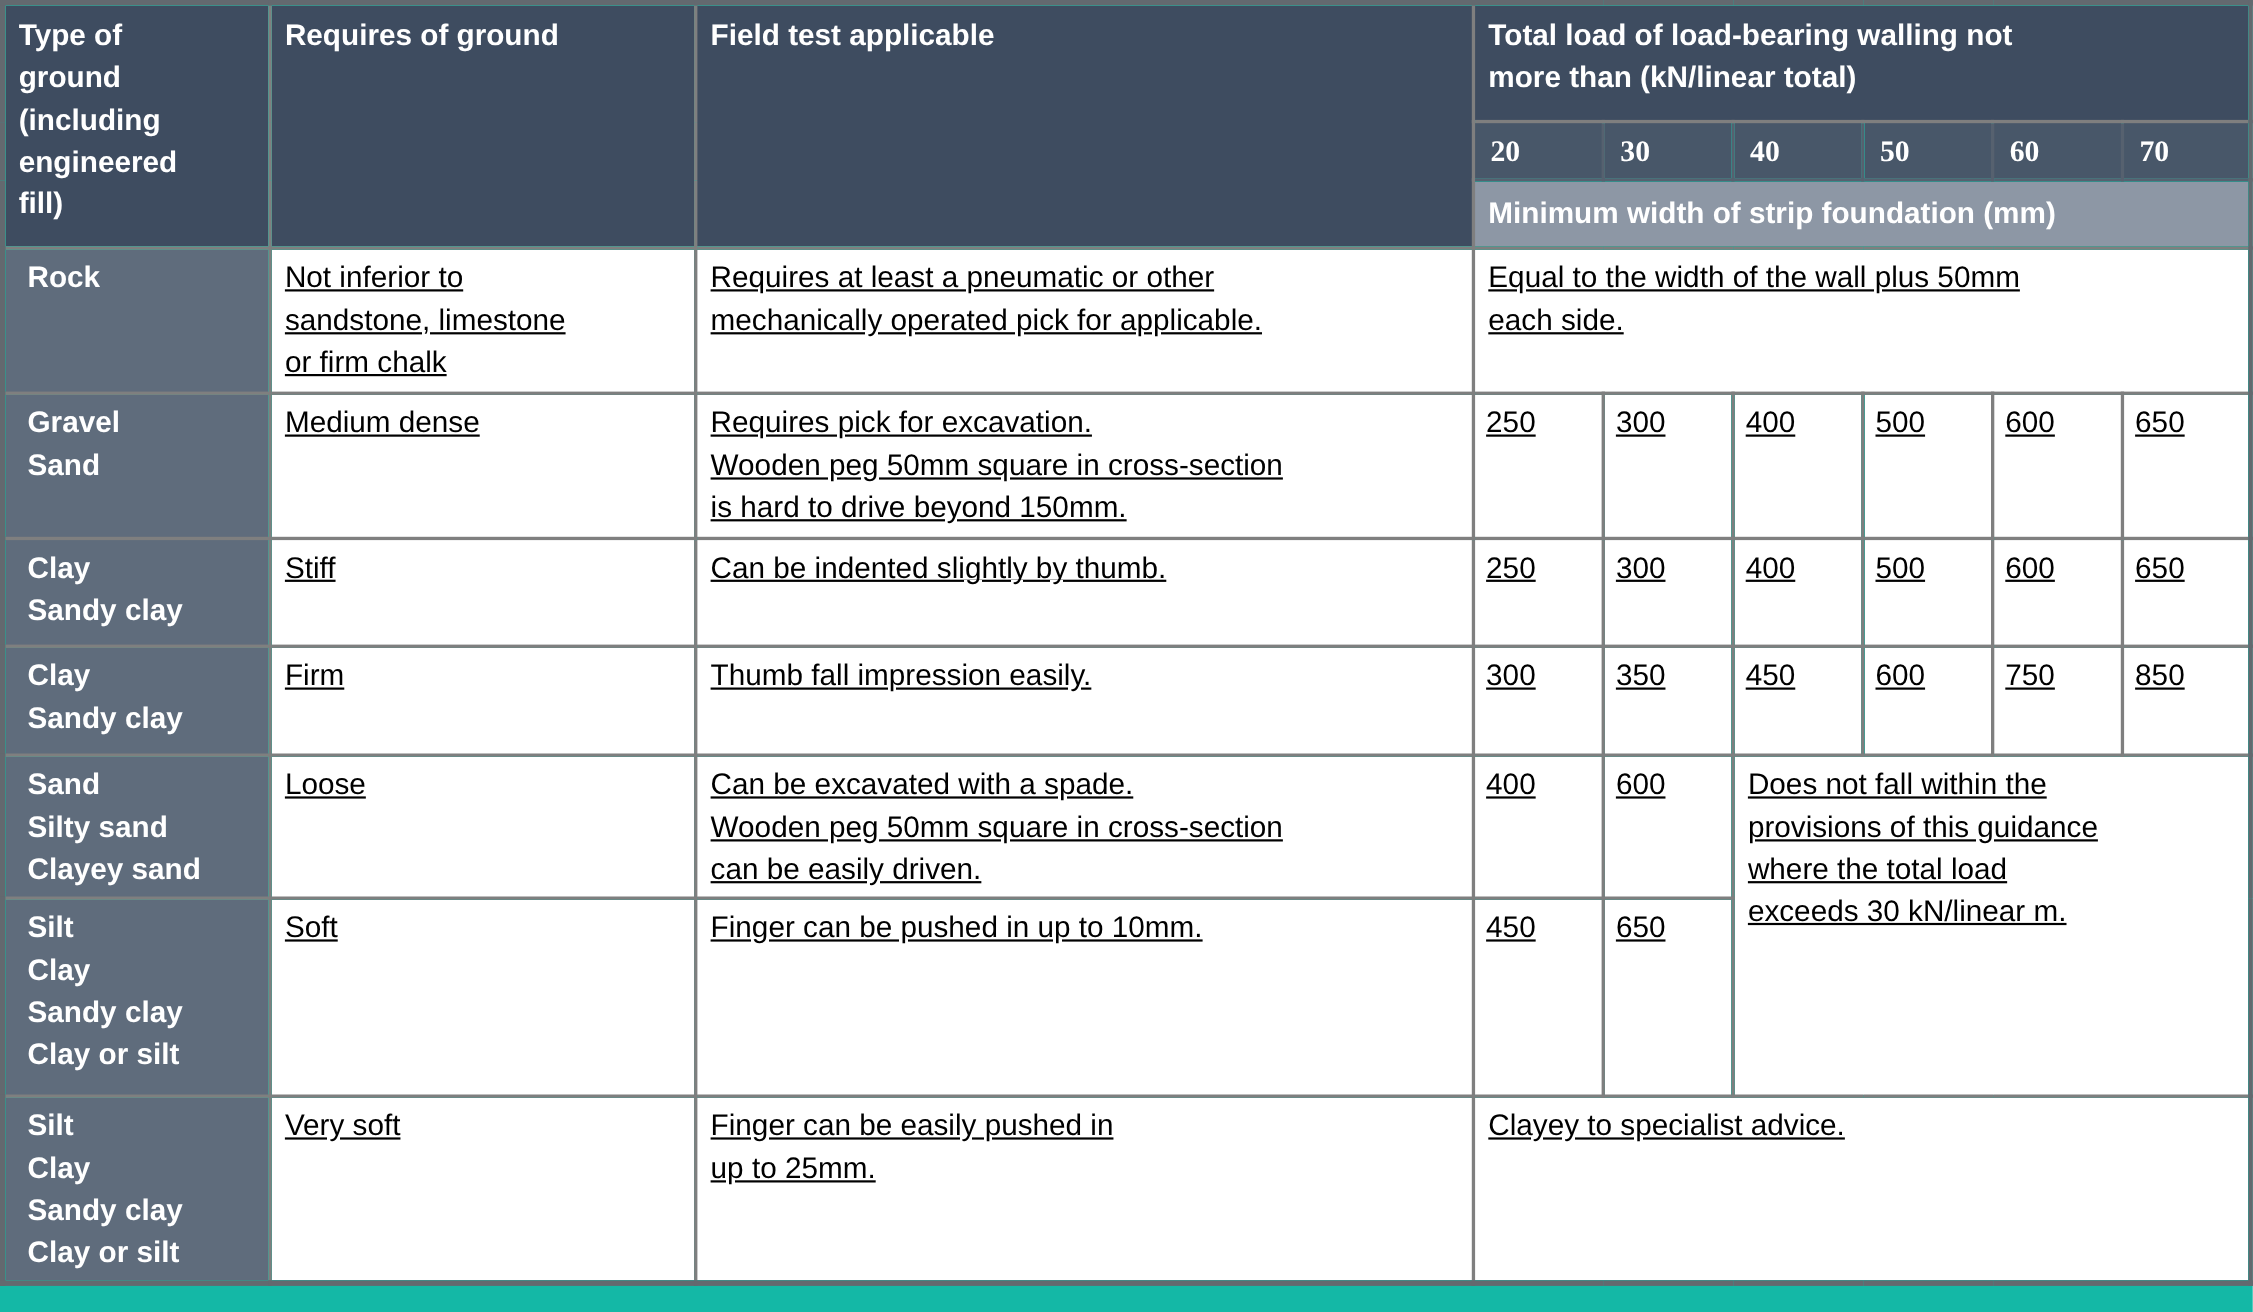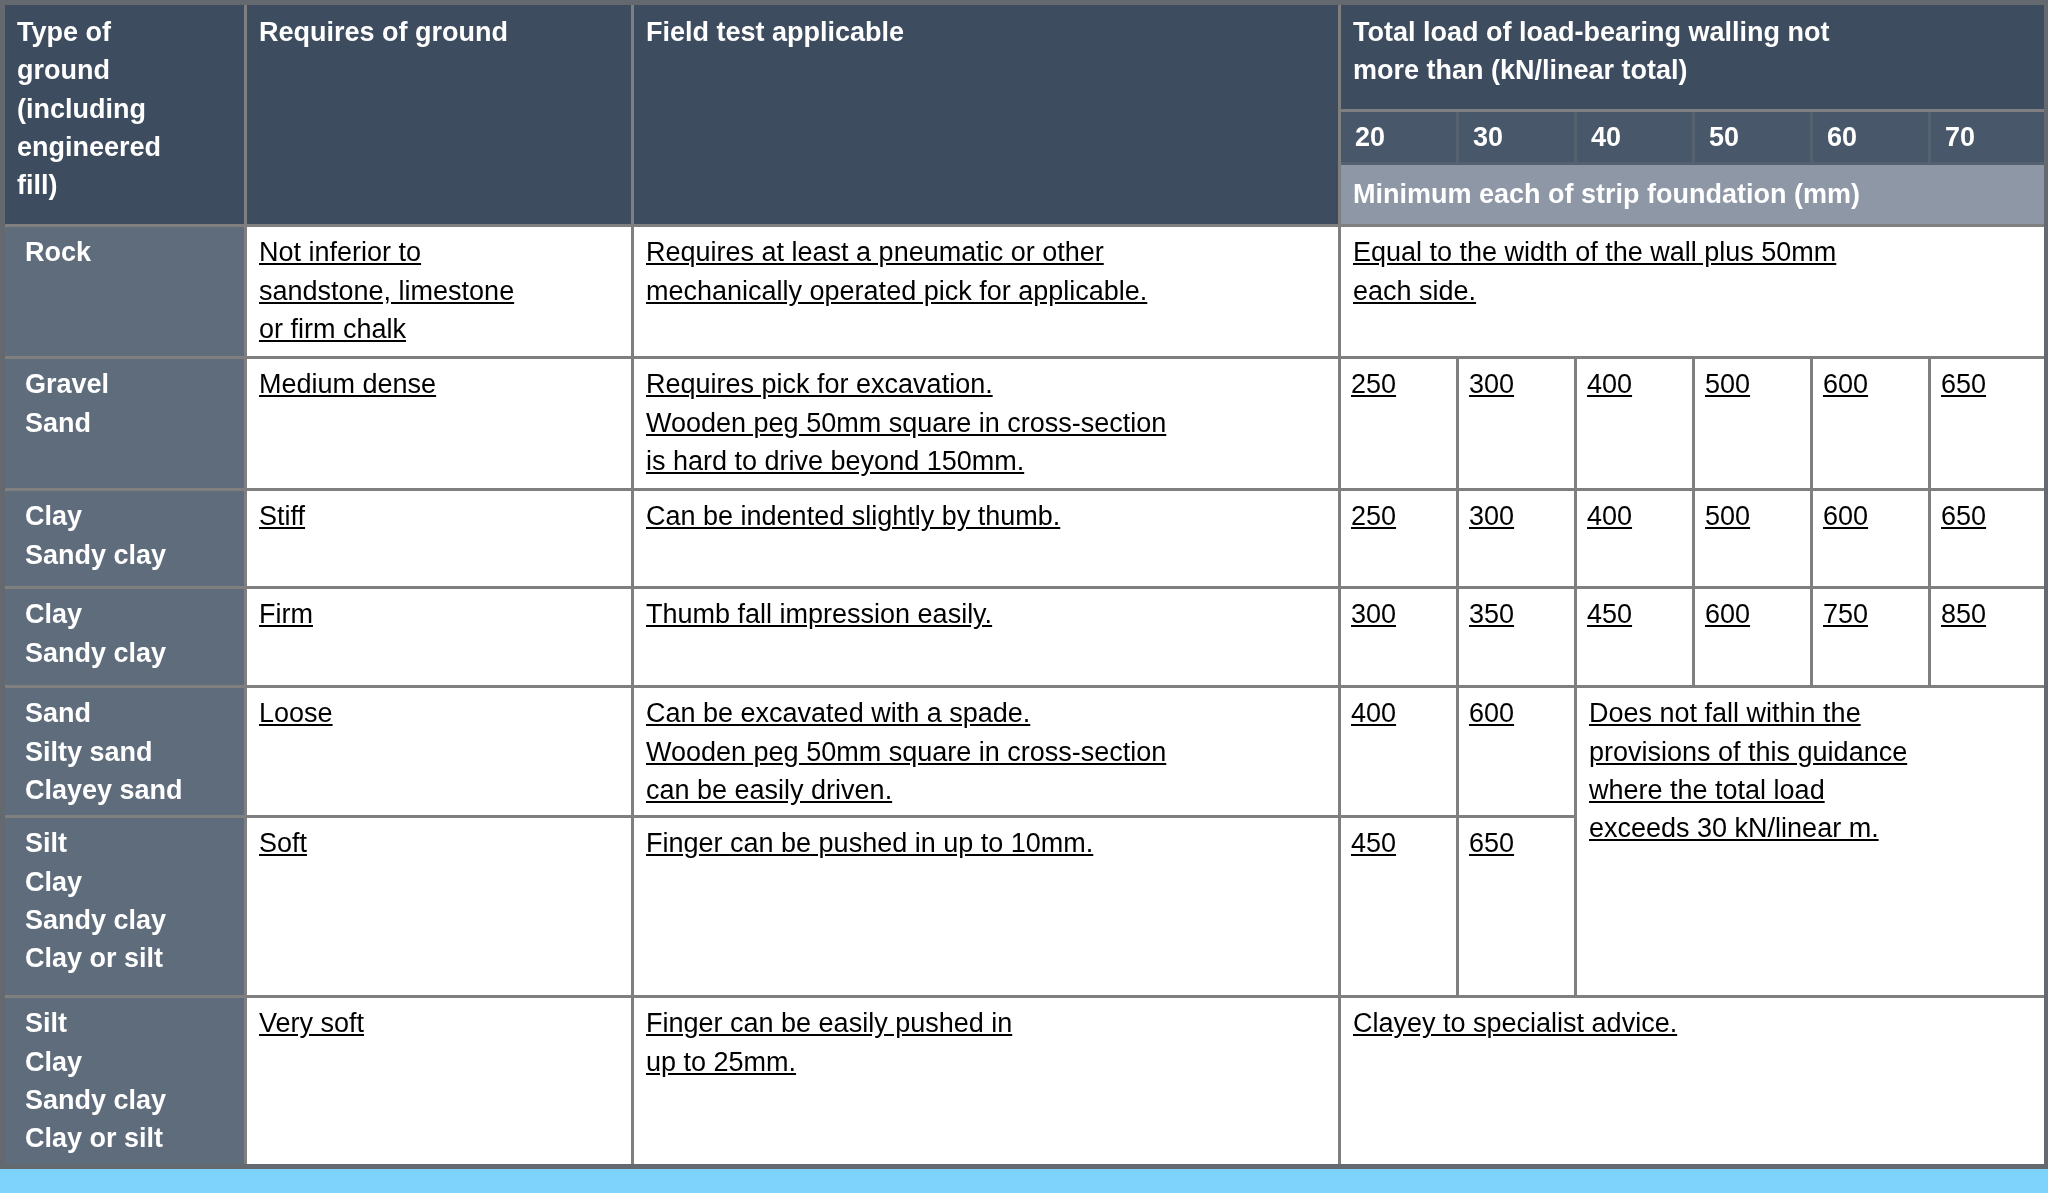--- a/index.html
+++ b/index.html
@@ -3,21 +3,21 @@
 <meta charset="utf-8">
 <style>
   html, body {
     margin: 0;
     padding: 0;
     background: #ffffff;
   }
   .page {
     width: 2048px;
     height: 1193px;
-    background: #7dd3fc;
+    background: #14b8a6;
     box-sizing: border-box;
   }
   table.strip-table {
     border-collapse: collapse;
     table-layout: fixed;
     width: 2042px;
     font-family: "Liberation Sans", sans-serif;
     font-size: 27px;
     line-height: 1.42;
     color: #000000;
@@ -39,20 +39,21 @@
     font-weight: bold;
     padding-top: 8px;
   }
   
   thead th.hdr-num {
     background: #485769;
     color: #ffffff;
     font-weight: bold;
     border-color: #56616f;
     padding-left: 14px;
+    font-family: Liberation Serif, serif;
   }
   
   thead th.hdr-min {
     background: #8d97a5;
     color: #ffffff;
     font-weight: bold;
     border-top-color: #56616f;
     padding-top: 10px;
   }
   
@@ -112,21 +113,21 @@
       </tr>
       <tr class="h-loads">
         <th class="hdr-num">20</th>
         <th class="hdr-num">30</th>
         <th class="hdr-num">40</th>
         <th class="hdr-num">50</th>
         <th class="hdr-num">60</th>
         <th class="hdr-num">70</th>
       </tr>
       <tr class="h-min">
-        <th class="hdr-min" colspan="6">Minimum each of strip foundation (mm)</th>
+        <th class="hdr-min" colspan="6">Minimum width of strip foundation (mm)</th>
       </tr>
     </thead>
     <tbody>
       <tr class="r-rock">
         <th class="row-head">Rock</th>
         <td>Not inferior to
 sandstone, limestone
 or firm chalk</td>
         <td>Requires at least a pneumatic or other
 mechanically operated pick for applicable.</td>

